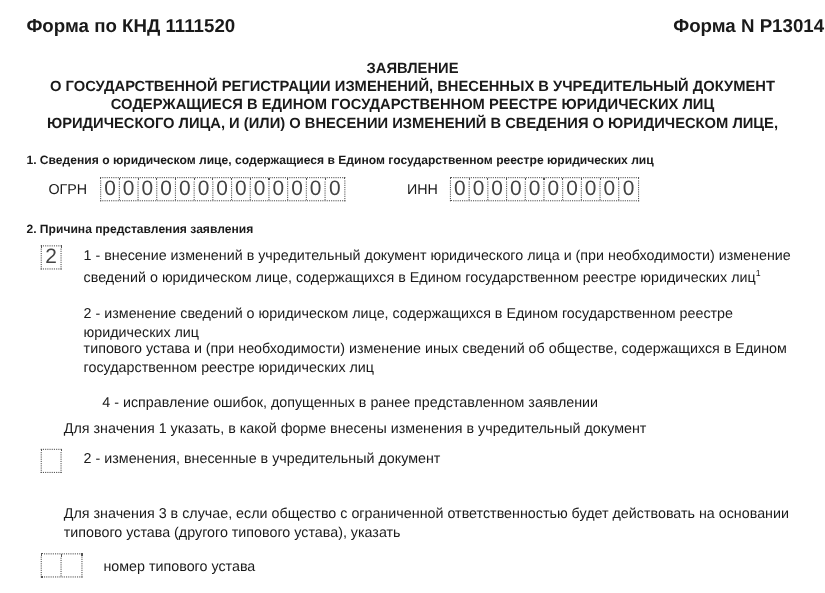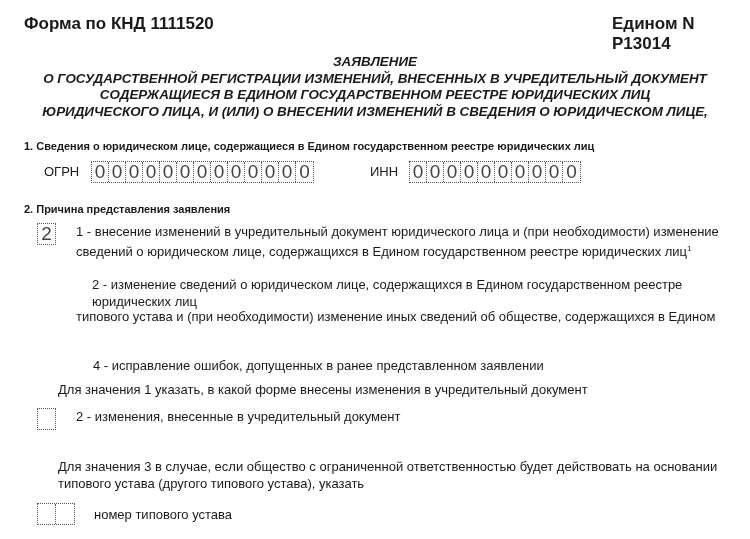--- a/index.html
+++ b/index.html
@@ -1,33 +1,33 @@
 <!DOCTYPE html>
 <html><head>
 <meta charset="utf-8">
 <style>
   * { box-sizing: border-box; margin: 0; padding: 0; }
   html, body { width: 750px; height: 539px; background: #ffffff; overflow: hidden; }
   body { font-family: "Liberation Sans", sans-serif; color: #1a1a1a; position: relative; }
   .abs { position: absolute; }
   .hdr { font-size: 17px; font-weight: bold; top: 14px; }
-  .title { left: 0; width: 750px; text-align: center; font-size: 13.4px; font-weight: bold; line-height: 16.5px; top: 54px; font-style: italic; }
+  .title { left: 0; width: 750px; text-align: center; font-size: 13.4px; font-weight: bold; line-height: 16.5px; top: 54px; }
   .sec { font-size: 11px; font-weight: bold; }
   .txt { font-size: 13px; line-height: 16.6px; }
   .boxrow { display: flex; border: 1px dotted #555; height: 22px; }
   .cell { width: 17px; height: 20px; border-right: 1px dotted #555; font-size: 19px; line-height: 20px; text-align: center; color: #444; font-weight: 300; }
   .cell:last-child { border-right: none; }
   .single { width: 19px; height: 22px; border: 1px dotted #555; font-size: 19px; line-height: 20px; text-align: center; color: #444; }
   sup { font-size: 8px; }
 </style>
 </head>
 <body>
 
 <div class="abs hdr" style="left:24px;">Форма по КНД 1111520</div>
-<div class="abs hdr" style="left:612px;">Едином N Р13014</div>
+<div class="abs hdr" style="left:612px;">Форма N Р13014</div>
 
 <div class="abs title">
   <div>ЗАЯВЛЕНИЕ</div>
   <div>О ГОСУДАРСТВЕННОЙ РЕГИСТРАЦИИ ИЗМЕНЕНИЙ, ВНЕСЕННЫХ В УЧРЕДИТЕЛЬНЫЙ ДОКУМЕНТ</div>
   <div>СОДЕРЖАЩИЕСЯ В ЕДИНОМ ГОСУДАРСТВЕННОМ РЕЕСТРЕ ЮРИДИЧЕСКИХ ЛИЦ</div>
   <div>ЮРИДИЧЕСКОГО ЛИЦА, И (ИЛИ) О ВНЕСЕНИИ ИЗМЕНЕНИЙ В СВЕДЕНИЯ О ЮРИДИЧЕСКОМ ЛИЦЕ,</div>
 </div>
 
 <div class="abs sec" style="left:24px; top:140px;">1. Сведения о юридическом лице, содержащиеся в Едином государственном реестре юридических лиц</div>
 
@@ -64,27 +64,28 @@
 
 <div class="abs sec" style="left:24px; top:203px;">2. Причина представления заявления</div>
 
 <div class="abs single" style="left:37px; top:223px;">2</div>
 
 <div class="abs txt" style="left:76px; top:224px;">
   <div>1 - внесение изменений в учредительный документ юридического лица и (при необходимости) изменение</div>
   <div><span>сведений о юридическом лице, содержащихся в Едином государственном реестре юридических лиц</span><sup>1</sup></div>
 </div>
 
-<div class="abs txt" style="left:76px; top:277px;margin-left:16px;">
+<div class="abs txt" style="left:76px; top:277px;">
   <div>2 - изменение сведений о юридическом лице, содержащихся в Едином государственном реестре</div>
   <div>юридических лиц</div>
 </div>
 
 <div class="abs txt" style="left:76px; top:309px;">
   <div>типового устава и (при необходимости) изменение иных сведений об обществе, содержащихся в Едином</div>
+  <div>государственном реестре юридических лиц</div>
 </div>
 
 <div class="abs txt" style="left:76px; top:358px;margin-left:17px;">4 - исправление ошибок, допущенных в ранее представленном заявлении</div>
 
 <div class="abs txt" style="left:58px; top:382px;">Для значения 1 указать, в какой форме внесены изменения в учредительный документ</div>
 
 <div class="abs single" style="left:37px; top:408px;"></div>
 <div class="abs txt" style="left:76px; top:409px;">
   <div>2 - изменения, внесенные в учредительный документ</div>
 </div>

